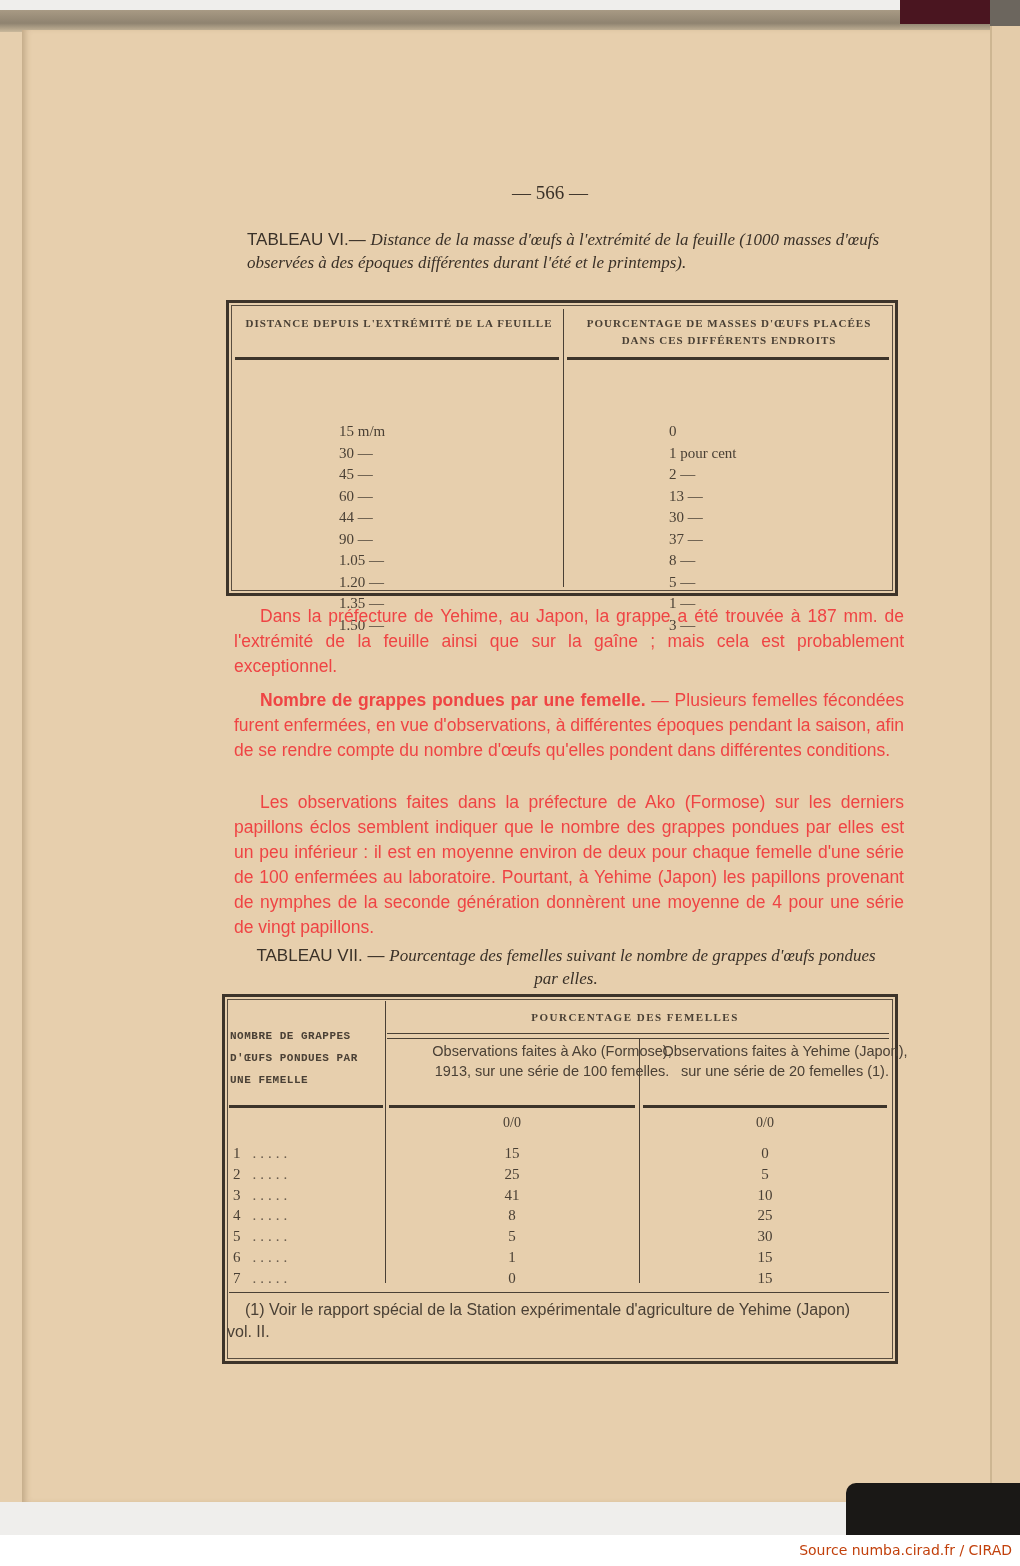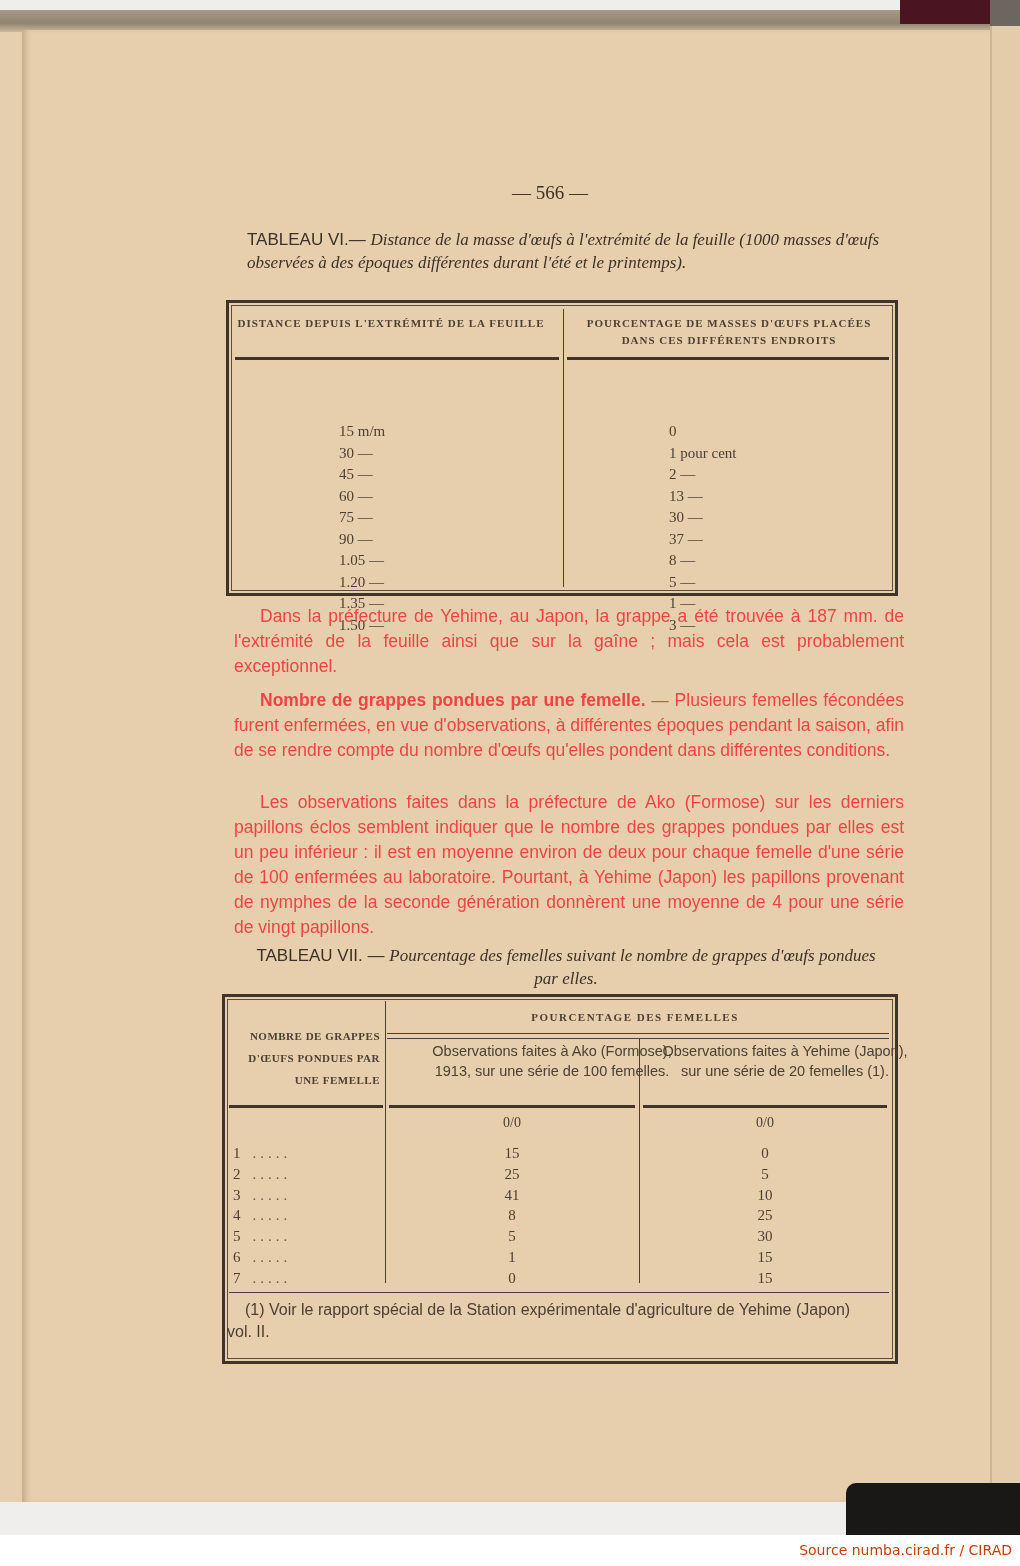--- a/index.html
+++ b/index.html
@@ -24,40 +24,40 @@
   .caption .lead { font-style:normal; letter-spacing:0; }
   .caption .it { font-style:italic; font-family:"Liberation Serif", serif;margin-top:40px; }
   .cap6 { top:228px; text-indent:0; }
   .cap7 { top:944px; left:246px; width:640px; text-align:center; }
 
   
   .t6 { position:absolute; left:226px; top:300px; width:666px; height:290px;
         border:3px solid #3d342a; box-shadow: inset 0 0 0 2px #e7cfad, inset 0 0 0 3px #5a4e40; }
   .t6 .hdr { position:absolute; top:12px; font-size:11px; letter-spacing:1px; text-align:center; line-height:17px;
              font-family:"Liberation Serif", serif; font-weight:bold; color:#4a4035; }
-  .t6 .hl { left:2px; width:320px; }
+  .t6 .hl { left:10px; width:320px; }
   .t6 .hr { left:340px; width:320px; }
   .t6 .vline { position:absolute; left:334px; top:6px; width:1px; height:278px; background:#4a4035; }
   .t6 .hbar { position:absolute; top:54px; height:3px; background:#3d342a; }
   .t6 .col { position:absolute; top:72px; font-size:15px; line-height:21.5px; color:#4a4035;margin-top:46px; }
   .t6 .cl { left:110px; width:120px; }
   .t6 .cr { left:440px; width:140px; }
   .rowtxt { white-space:pre; }
 
   .para { position:absolute; left:234px; width:670px; font-size:17.5px; line-height:25px; text-align:justify;
           font-family:"Liberation Sans Narrow","Liberation Sans", sans-serif; color:#ef4444; }
   .para .ind { display:inline-block; width:26px; }
   .p1 { top:604px; } .p2 { top:688px; } .p3 { top:790px; }
   .p2 b { font-weight:bold; }
 
   
   .t7 { position:absolute; left:222px; top:994px; width:670px; height:364px;
         border:3px solid #3d342a; box-shadow: inset 0 0 0 2px #e7cfad, inset 0 0 0 3px #5a4e40; }
-  .t7 .h1 { position:absolute; left:5px; width:150px; top:28px; text-align:right; font-size:11px; line-height:22px;
-            letter-spacing:.5px; font-weight:bold; color:#4a4035; }
+  .t7 .h1 { position:absolute; left:5px; width:150px; top:28px; text-align:left; font-size:11px; line-height:22px;
+            letter-spacing:.5px; font-weight:bold; color:#4a4035;font-family:Liberation Mono, monospace; }
   .t7 .v1 { position:absolute; left:160px; top:4px; width:1px; height:282px; background:#4a4035; }
   .t7 .v2 { position:absolute; left:414px; top:42px; width:1px; height:244px; background:#4a4035; }
   .t7 .htop { position:absolute; left:165px; width:490px; top:14px; text-align:center; font-size:11px;
               letter-spacing:1.5px; font-weight:bold; color:#4a4035; }
   .t7 .dl { position:absolute; left:162px; width:502px; top:36px; height:4px; border-top:1px solid #4a4035; border-bottom:1px solid #4a4035; }
   .t7 .sub { position:absolute; top:44px; text-align:center; font-size:14.5px; line-height:20px; color:#4a4035;
              font-family:"Liberation Sans Narrow","Liberation Sans", sans-serif; }
   .t7 .s1 { left:162px; width:250px;margin-left:40px; } .t7 .s2 { left:416px; width:248px;padding-left:20px; }
   .t7 .hb { position:absolute; top:108px; height:3px; background:#3d342a; }
   .t7 .unit { position:absolute; top:118px; font-size:14px; text-align:center; color:#4a4035; }
@@ -93,21 +93,21 @@
   <div class="hdr hl">DISTANCE DEPUIS L'EXTRÉMITÉ DE LA FEUILLE</div>
   <div class="hdr hr">POURCENTAGE DE MASSES D'ŒUFS PLACÉES DANS CES DIFFÉRENTS ENDROITS</div>
   <div class="hbar" style="left:6px;width:324px;"></div>
   <div class="hbar" style="left:338px;width:322px;"></div>
   <div class="vline"></div>
   <div class="col cl">
     <div class="rowtxt">15 m/m</div>
     <div class="rowtxt">30 —</div>
     <div class="rowtxt">45 —</div>
     <div class="rowtxt">60 —</div>
-    <div class="rowtxt">75 —</div>
+    <div class="rowtxt">44 —</div>
     <div class="rowtxt">90 —</div>
     <div class="rowtxt">1.05 —</div>
     <div class="rowtxt">1.20 —</div>
     <div class="rowtxt">1.35 —</div>
     <div class="rowtxt">1.50 —</div>
   </div>
   <div class="col cr">
     <div class="rowtxt">0</div>
     <div class="rowtxt">1 pour cent</div>
     <div class="rowtxt">2 —</div>

